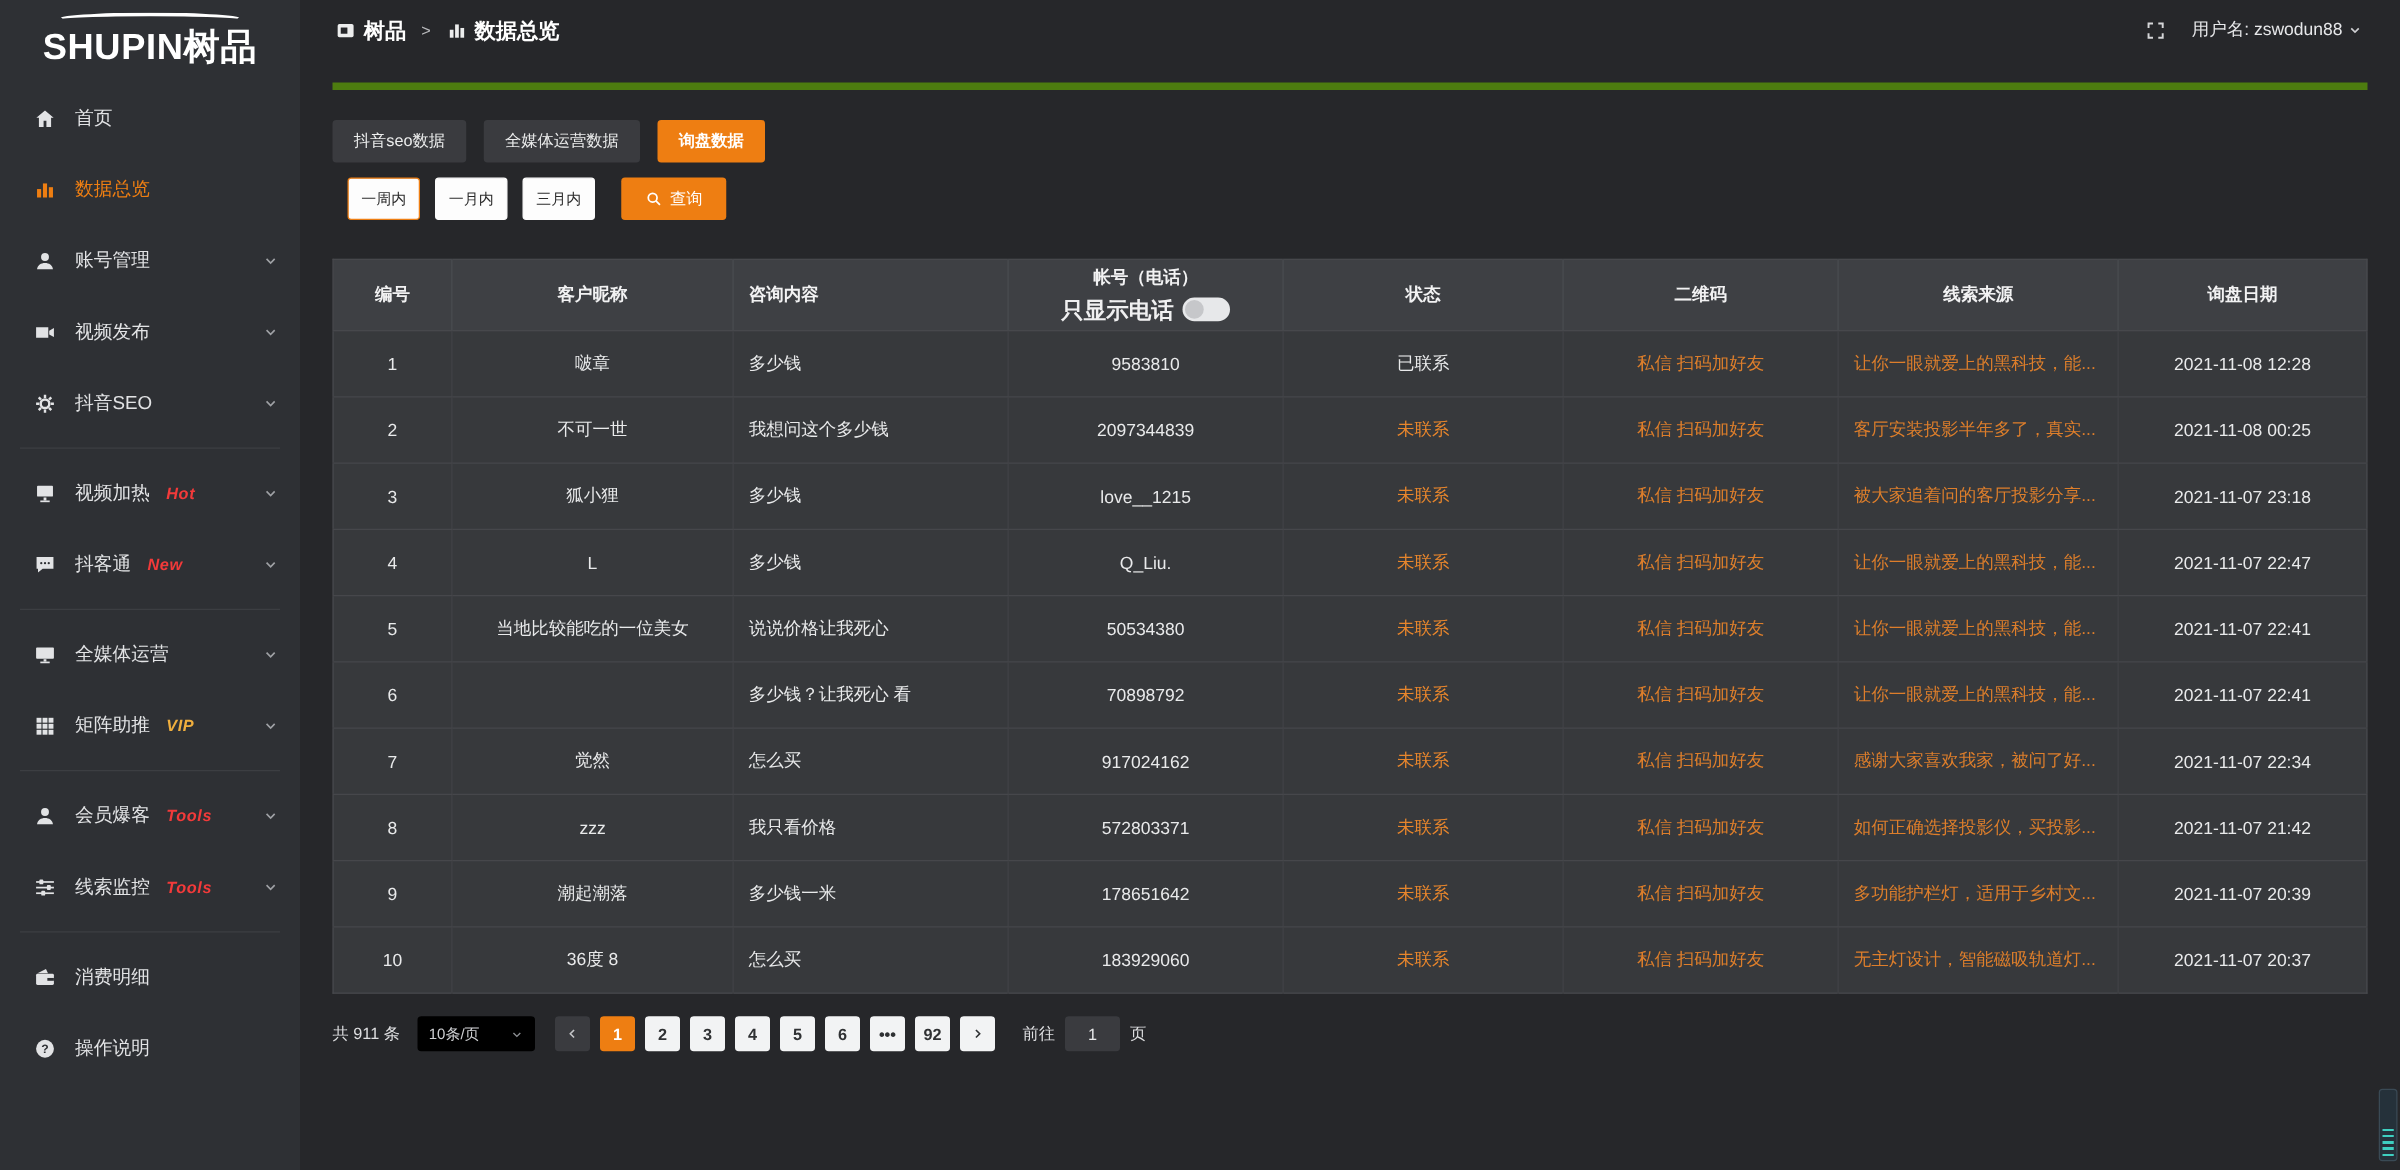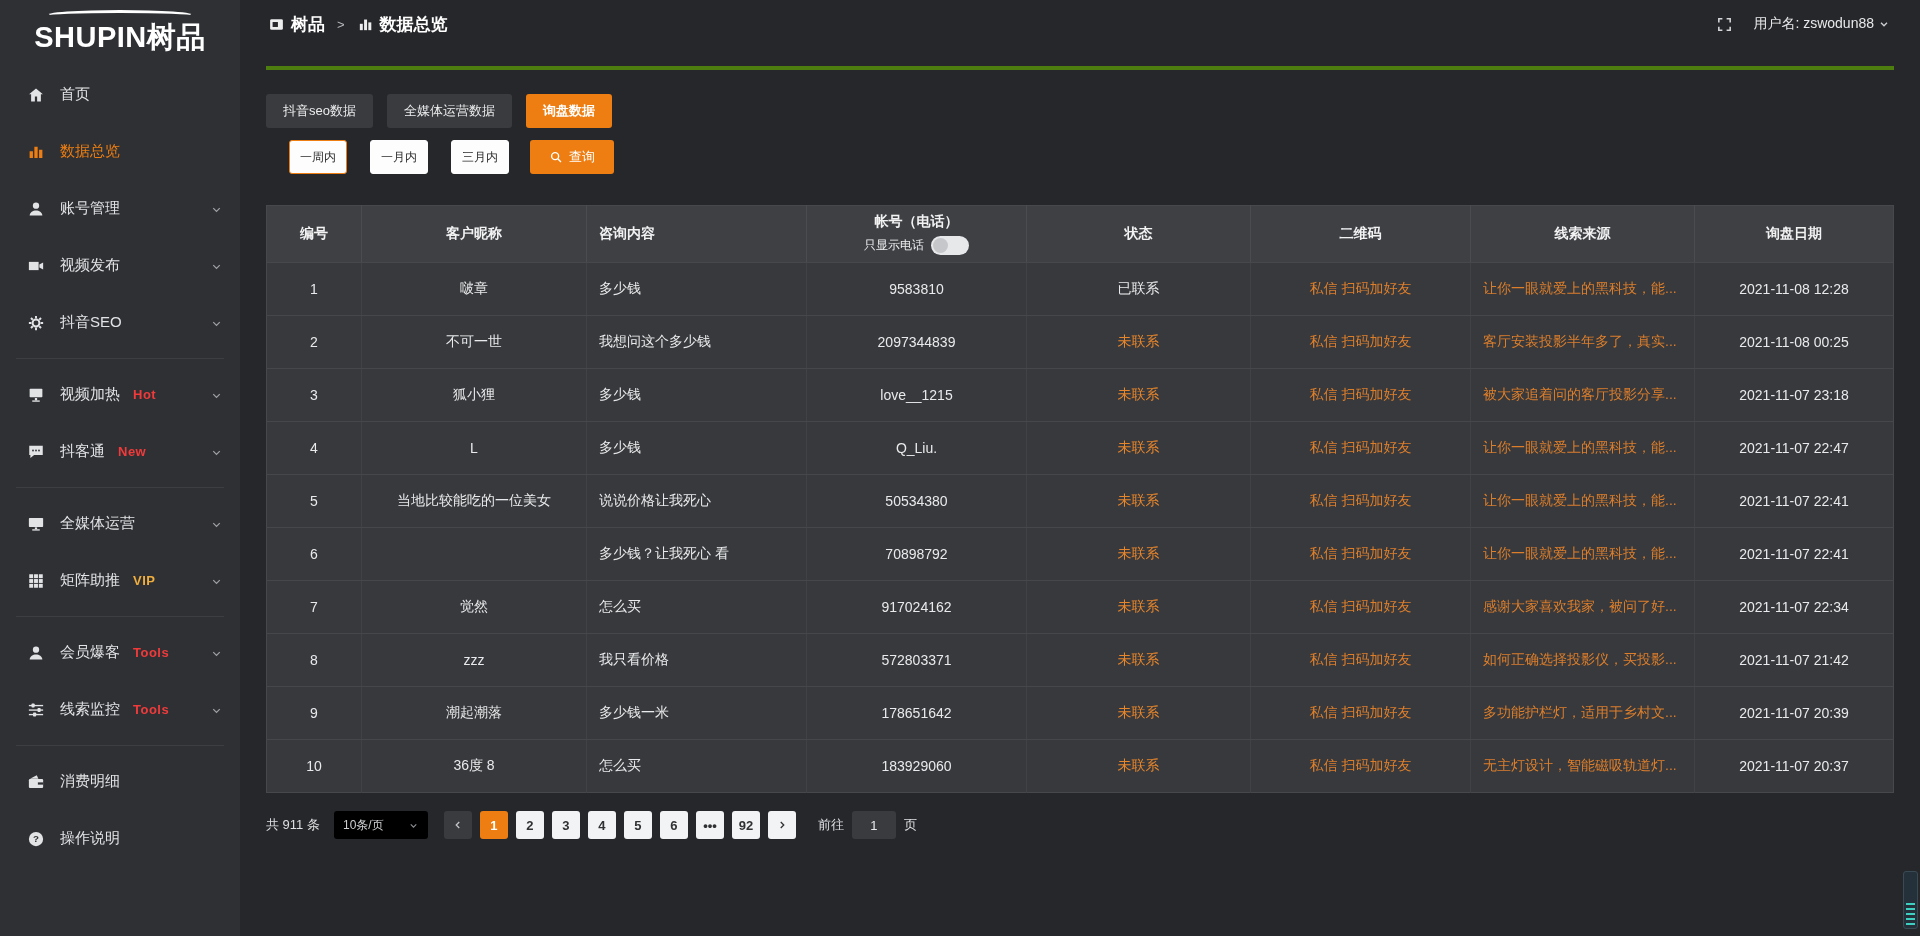--- a/index.html
+++ b/index.html
@@ -10,69 +10,69 @@
   
   .sidebar { position:absolute; left:0; top:0; bottom:0; width:240px; background:#2e3034; z-index:2; }
   .logo { padding:10px 0 4px; text-align:center; }
   .logo-arc { width:150px; height:11px; border:3px solid transparent; border-top-color:#fff; border-radius:50%; margin:0 auto -3px; }
   .logo-text { font-size:29px; font-weight:800; color:#fff; letter-spacing:0.5px; white-space:nowrap; }
   .nav { margin-top:4px; }
   .nav-item { position:relative; height:57px; display:flex; align-items:center; padding:0 36px 0 27px; font-size:15px; color:#e2e3e5; cursor:pointer; }
   .nav-item .icon { width:18px; height:18px; margin-right:15px; display:inline-flex; flex:none; }
   .nav-item .icon svg { width:18px; height:18px; }
   .nav-item.active { color:#ee7e12; }
-  .badge { margin-left:13px; font-size:13px; font-weight:bold; letter-spacing:0.5px; }
+  .badge { margin-left:13px; font-size:13px; font-style:italic; font-weight:bold; letter-spacing:0.5px; }
   .badge.red { color:#f23a3a; }
   .badge.gold { color:#efae3e; }
   .chev { position:absolute; right:17px; top:50%; margin-top:-7px; width:13px; height:13px; color:#9fa1a5; }
   .chev svg { width:13px; height:13px; }
   .nav-divider { height:1px; background:#3c3e42; margin:7px 16px; }
 
   
   .main { position:absolute; left:240px; right:0; top:0; bottom:0; }
   .topbar { height:48px; display:flex; align-items:center; justify-content:space-between; padding:0 30px 0 28px; }
   .breadcrumb { display:flex; align-items:center; font-size:17px; font-weight:bold; color:#fff; }
   .crumb-icon { width:17px; height:17px; margin-right:6px; display:inline-flex; }
   .crumb-icon svg { width:17px; height:17px; }
   .crumb-sep { color:#b9babd; font-size:13px; font-weight:normal; margin:0 12px; }
   .userbox { display:flex; align-items:center; gap:20px; font-size:14px; color:#e7e8ea; }
   .fs-icon { width:17px; height:17px; color:#d5d6d8; display:inline-flex; cursor:pointer; }
   .fs-icon svg { width:17px; height:17px; }
   .username { display:flex; align-items:center; gap:4px; cursor:pointer; }
   .username .dd { width:12px; height:12px; color:#cfd0d3; display:inline-flex; }
   .username .dd svg { width:12px; height:12px; }
 
-  .content { margin:18px 26px 0; border-top:4px solid #4d7c0f; }
+  .content { margin:18px 26px 0; border-top:6px solid #4d7c0f; }
 
   .tabs { display:flex; gap:14px; margin-top:24px; }
   .tab { height:34px; padding:0 17px; display:flex; align-items:center; background:#3a3b3f; color:#eceded; font-size:13px; border-radius:3px; cursor:pointer; }
   .tab.active { background:#ee7e12; color:#fff; font-weight:bold; }
 
   .filters { display:flex; align-items:center; margin-top:12px; }
   .select { width:216px; height:36px; background:#393a3e; border-radius:4px; display:flex; align-items:center; justify-content:space-between; padding:0 12px; color:#9a9da1; font-size:13px; cursor:pointer; }
   .select .dd { width:13px; height:13px; color:#8d9094; display:inline-flex; }
   .select .dd svg { width:13px; height:13px; }
-  .period { height:30px; min-width:58px; padding:16px 9px; margin-left:23px; background:#fdfdfd; color:#2b2b2b; font-size:12px; border:1px solid #fdfdfd; border-radius:3px; display:flex; align-items:center; justify-content:center; cursor:pointer; }
+  .period { height:30px; min-width:58px; padding:16px 9px; margin-left:12px; background:#fdfdfd; color:#2b2b2b; font-size:12px; border:1px solid #fdfdfd; border-radius:3px; display:flex; align-items:center; justify-content:center; cursor:pointer; }
   .period.active { border-color:#ee7e12; }
   .btn-query { margin-left:21px; height:34px; padding:0 19px; background:#ee7e12; color:#fff; font-size:13px; border-radius:3px; display:flex; align-items:center; gap:6px; cursor:pointer; }
   .btn-query .icon { width:14px; height:14px; display:inline-flex; }
   .btn-query .icon svg { width:14px; height:14px; }
 
   
   .table-wrap { margin-top:31px; }
   table { width:100%; border-collapse:collapse; table-layout:fixed; background:#37393c; border:1px solid #47484c; }
   thead th { background:#3e4044; height:57px; font-size:14px; color:#f2f2f3; font-weight:bold; border-right:1px solid #4a4c50; border-bottom:1px solid #47484c; padding:0 12px; }
   thead th:last-child, tbody td:last-child { border-right:none; }
   thead th.left { text-align:left; }
   tbody td { height:53px; font-size:14px; color:#e9eaeb; border-right:1px solid #414246; border-bottom:1px solid #46474b; text-align:center; padding:0 12px; overflow:hidden; white-space:nowrap; text-overflow:ellipsis; }
   tbody tr:last-child td { border-bottom:none; }
   td.left { text-align:left; }
   td.c-qr, td.c-source { color:#dd7e2b; cursor:pointer; }
   td.c-status.pending { color:#e8862c; }
-  .th-sub { margin-top:5px; font-size:12px; font-weight:normal; color:#f0f0f1; display:flex; align-items:center; justify-content:center; }
+  .th-sub { margin-top:5px; font-size:18px; font-weight:bold; color:#f0f0f1; display:flex; align-items:center; justify-content:center; }
   .switch { width:38px; height:19px; background:#e7e8ea; border-radius:10px; display:inline-block; position:relative; margin-left:7px; cursor:pointer; flex:none; }
   .switch::after { content:""; position:absolute; left:2px; top:2px; width:15px; height:15px; border-radius:50%; background:#c6c7ca; }
 
   
   .pagination { display:flex; align-items:center; margin-top:18px; font-size:13px; color:#dedfe1; }
   .psize { width:94px; height:28px; background:#000000; border-radius:3px; display:flex; align-items:center; justify-content:space-between; padding:0 9px; color:#cfd0d3; font-size:12px; margin-left:14px; cursor:pointer; }
   .psize .dd { width:11px; height:11px; color:#8d9094; display:inline-flex; }
   .psize .dd svg { width:11px; height:11px; }
   .pbtn { min-width:28px; height:28px; padding:0 4px; margin-left:8px; border-radius:3px; background:#f2f3f4; color:#2f3133; font-weight:bold; display:flex; align-items:center; justify-content:center; font-size:13px; cursor:pointer; }
   .pbtn.dark { background:#3a3b3f; color:#c4c5c8; }

